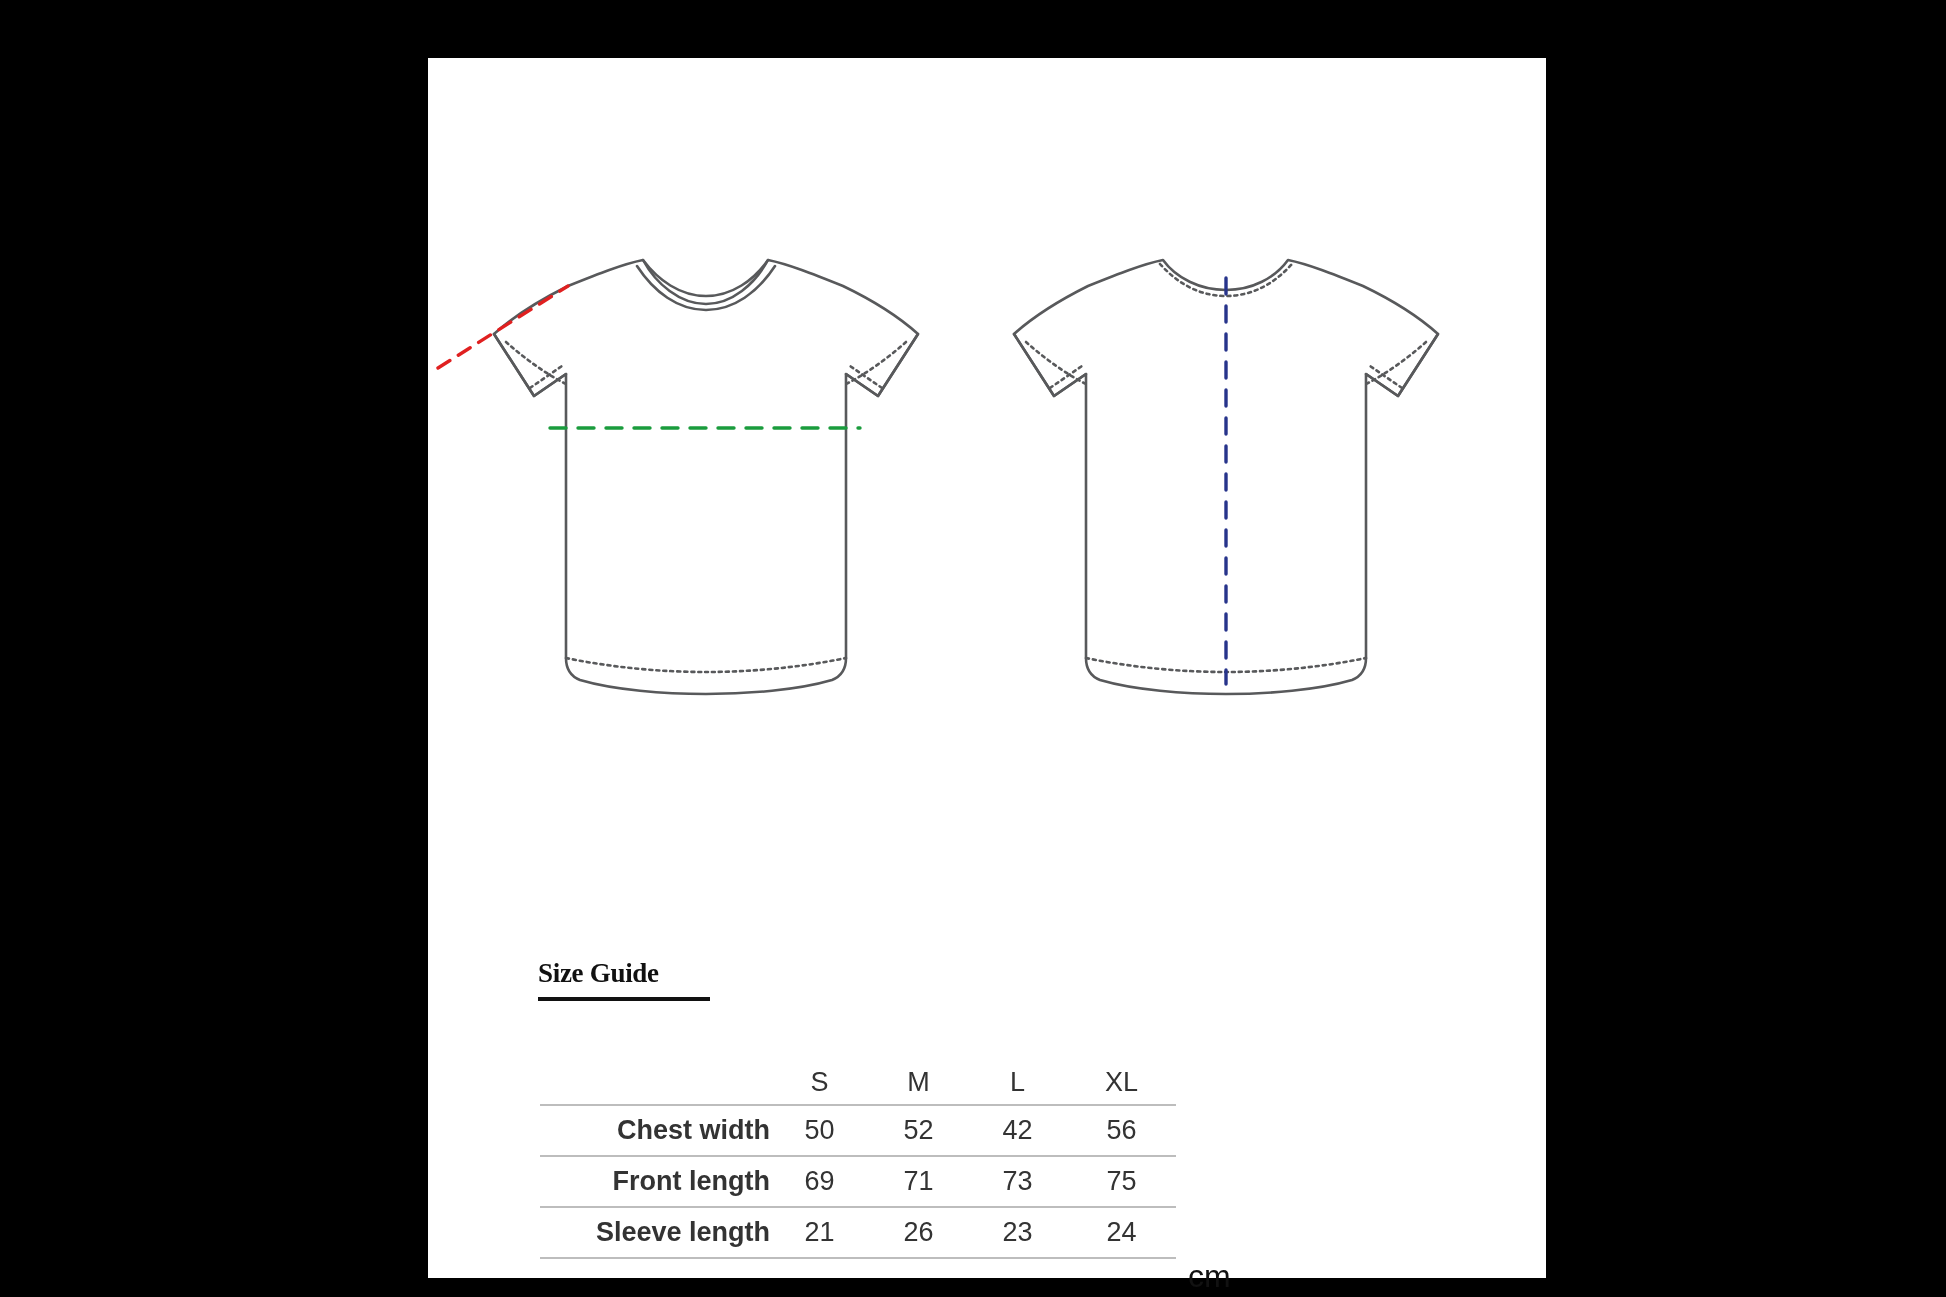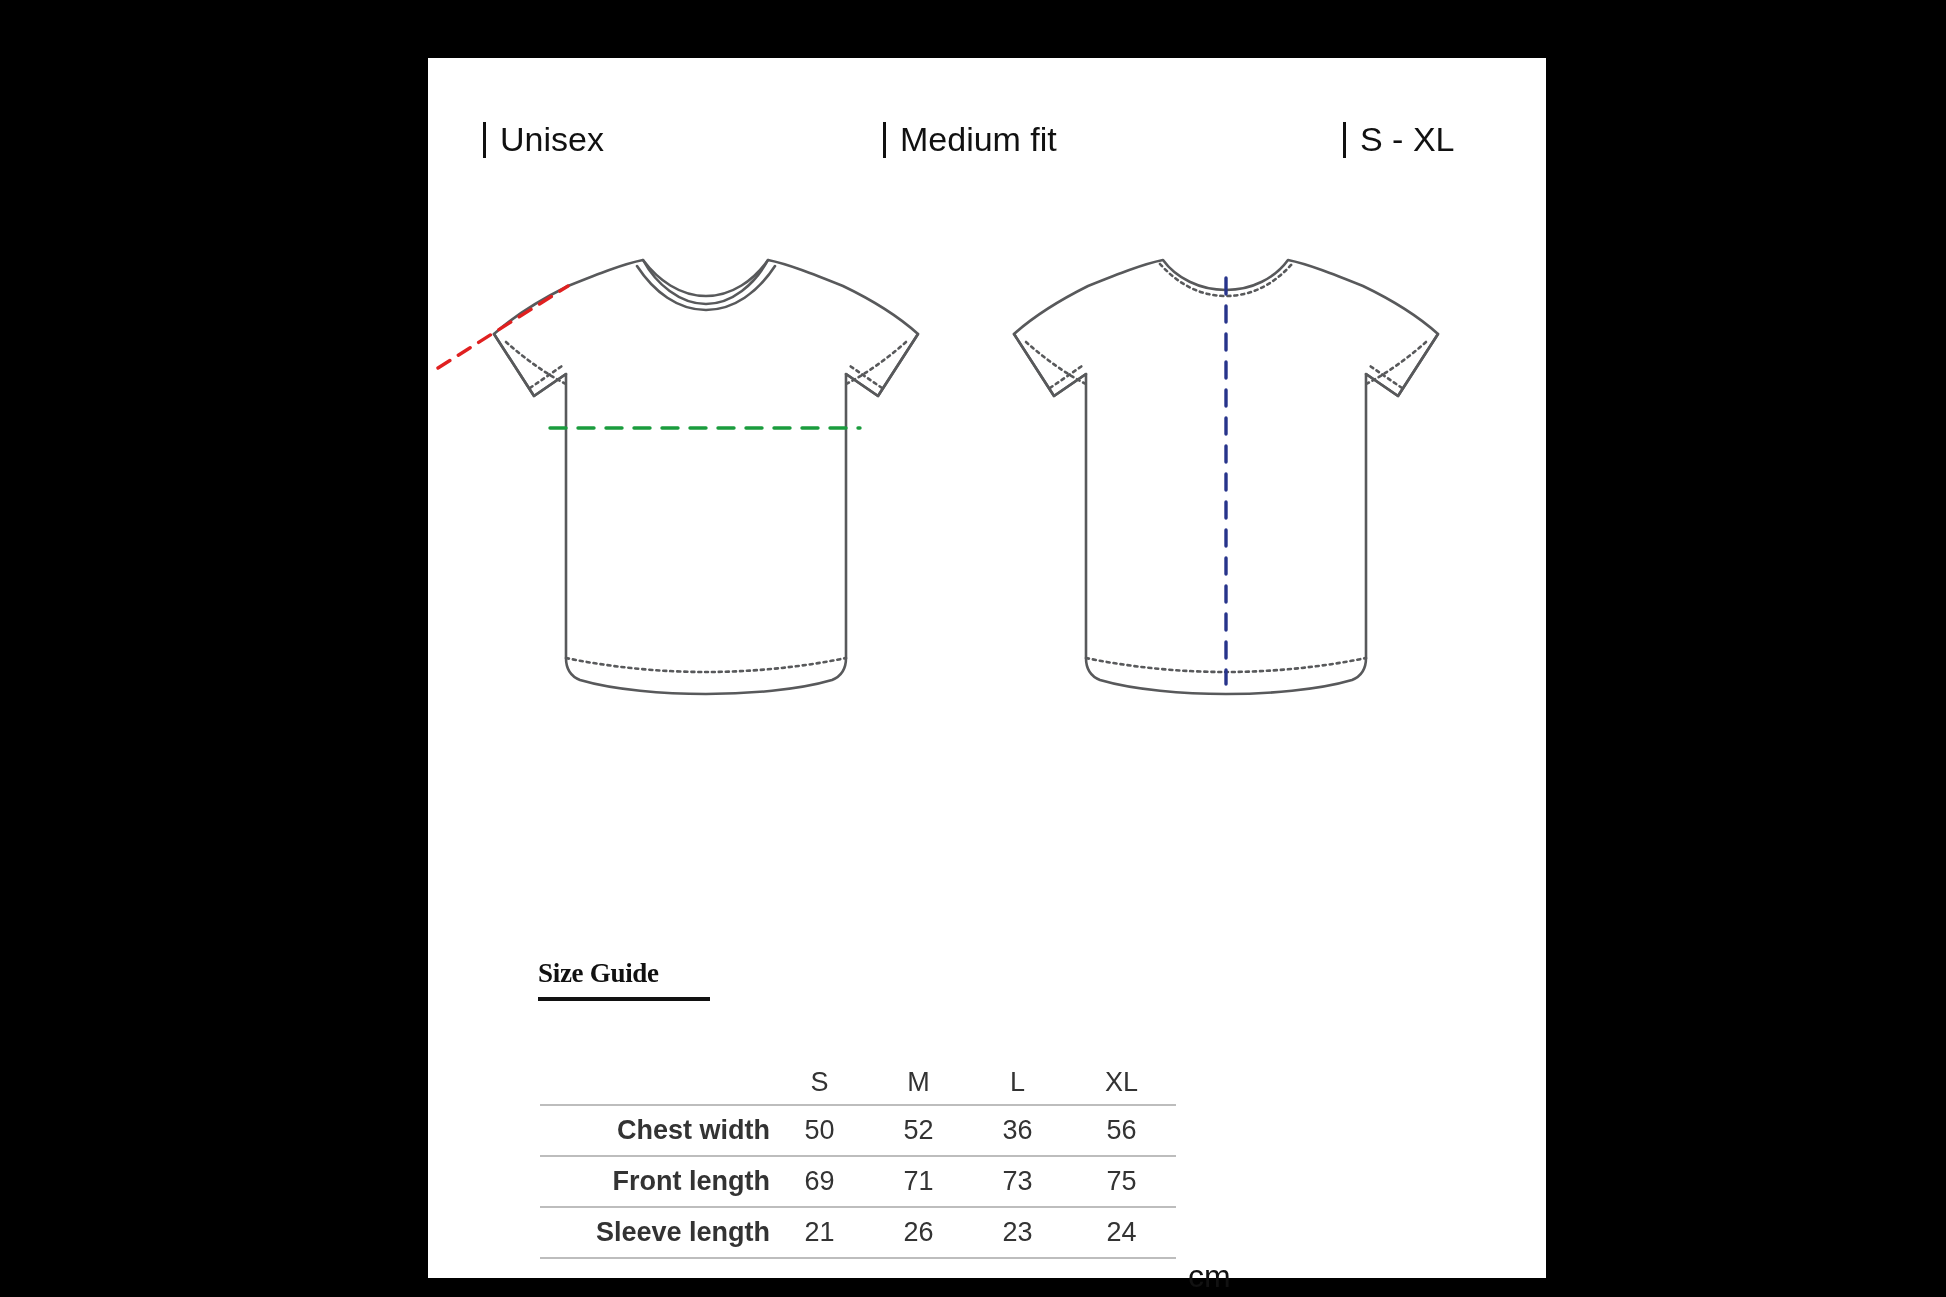--- a/index.html
+++ b/index.html
@@ -24,34 +24,20 @@
   .c-front{color:#27348b;}
   .c-sleeve{color:#e02020;}
   .unit{position:absolute;left:760px;top:1200px;font-size:32px;color:#111;}
   .blank{width:230px;}
 </style>
 </head>
 <body>
 
 <div class="page">
 
-  <div class="header">
-    <div class="hdr-item hdr-1">
-      <span class="hdr-bar"></span>
-      <span>Unisex</span>
-    </div>
-    <div class="hdr-item hdr-2">
-      <span class="hdr-bar"></span>
-      <span>Medium fit</span>
-    </div>
-    <div class="hdr-item hdr-3">
-      <span class="hdr-bar"></span>
-      <span>S - XL</span>
-    </div>
-  </div>
 
   <div class="illus">
     <svg width="1118" height="520" viewBox="0 0 1118 520" xmlns="http://www.w3.org/2000/svg">
       <g fill="none" stroke="#58595b" stroke-width="2.6" stroke-linejoin="round" stroke-linecap="round">
 
         <g>
           <path d="M140 48 C170 36 195 26 215 22 C228 46 252 66 278 66 C304 66 327 46 340 22 C360 26 385 36 415 48
                    C440 60 470 78 490 96 L450 158 L418 136 L418 420
                    C418 430 414 438 404 442 C370 452 320 456 278 456
                    C236 456 186 452 152 442 C142 438 138 430 138 420 L138 136 L106 158 L66 96
@@ -105,21 +91,21 @@
         <th>M</th>
         <th>L</th>
         <th>XL</th>
       </tr>
     </thead>
     <tbody>
       <tr>
         <td class="rowhead c-chest">Chest width</td>
         <td>50</td>
         <td>52</td>
-        <td>36</td>
+        <td>42</td>
         <td>56</td>
       </tr>
       <tr>
         <td class="rowhead c-front">Front length</td>
         <td>69</td>
         <td>71</td>
         <td>73</td>
         <td>75</td>
       </tr>
       <tr>

